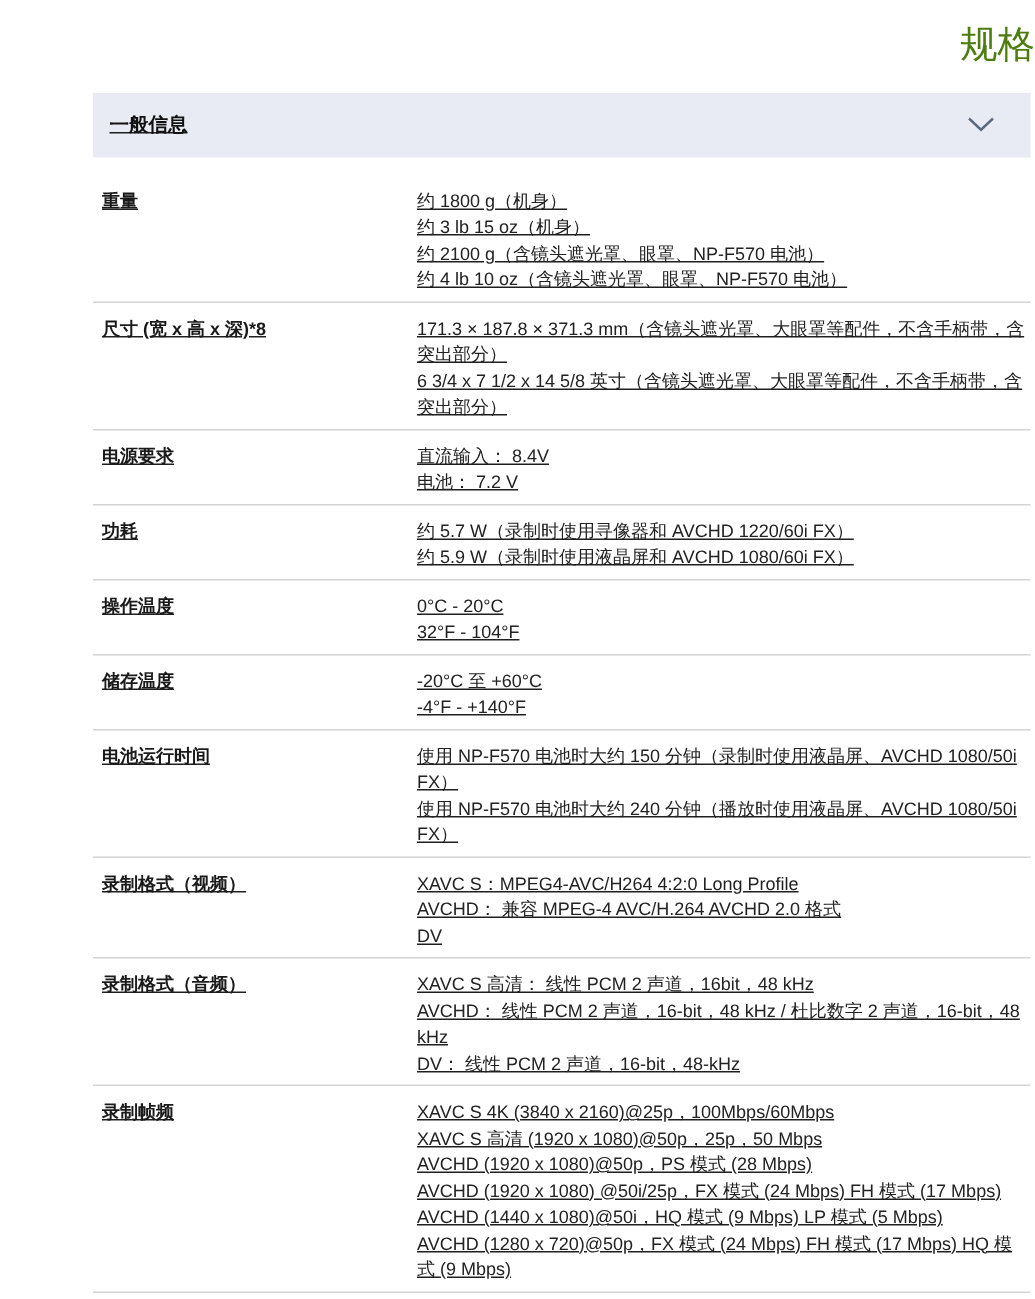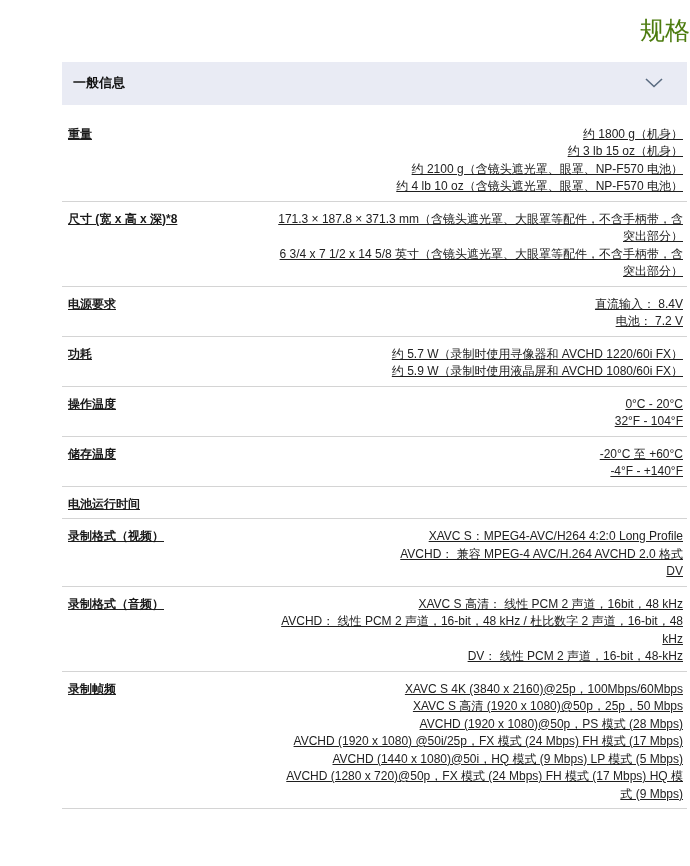--- a/index.html
+++ b/index.html
@@ -27,20 +27,21 @@
     margin: 15px 3px 0 62px;
   }
   .acc-header {
     height: 43px;
     background: #e9ebf4;
     display: flex;
     align-items: center;
     justify-content: space-between;
     padding: 0 24px 0 11px;
     cursor: pointer;
+    text-decoration: underline;
   }
   .acc-title {
     font-size: 13px;
     font-weight: 700;
     color: #111111;
   }
   .chevron {
     display: inline-flex;
     align-items: center;
   }
@@ -60,21 +61,20 @@
     font-size: 12px;
     font-weight: 700;
     color: #1a1a1a;
     line-height: 17.5px;
     padding-right: 12px;
   }
   .spec-values {
     flex: 1 1 auto;
     min-width: 0;
     padding-right: 4px;
-    text-align: right;
   }
   .value-line {
     font-size: 12px;
     font-weight: 400;
     color: #222222;
     line-height: 17.5px;
   }
 </style>
 </head>
 <body>
@@ -139,20 +139,24 @@
     <div class="spec-row">
       <div class="spec-label">储存温度</div>
       <div class="spec-values">
         <div class="value-line">-20°C 至 +60°C</div>
         <div class="value-line">-4°F - +140°F</div>
       </div>
     </div>
 
     <div class="spec-row">
       <div class="spec-label">电池运行时间</div>
+      <div class="spec-values">
+        <div class="value-line">使用 NP-F570 电池时大约 150 分钟（录制时使用液晶屏、AVCHD 1080/50i FX）</div>
+        <div class="value-line">使用 NP-F570 电池时大约 240 分钟（播放时使用液晶屏、AVCHD 1080/50i FX）</div>
+      </div>
     </div>
 
     <div class="spec-row">
       <div class="spec-label">录制格式（视频）</div>
       <div class="spec-values">
         <div class="value-line">XAVC S：MPEG4-AVC/H264 4:2:0 Long Profile</div>
         <div class="value-line">AVCHD： 兼容 MPEG-4 AVC/H.264 AVCHD 2.0 格式</div>
         <div class="value-line">DV</div>
       </div>
     </div>

